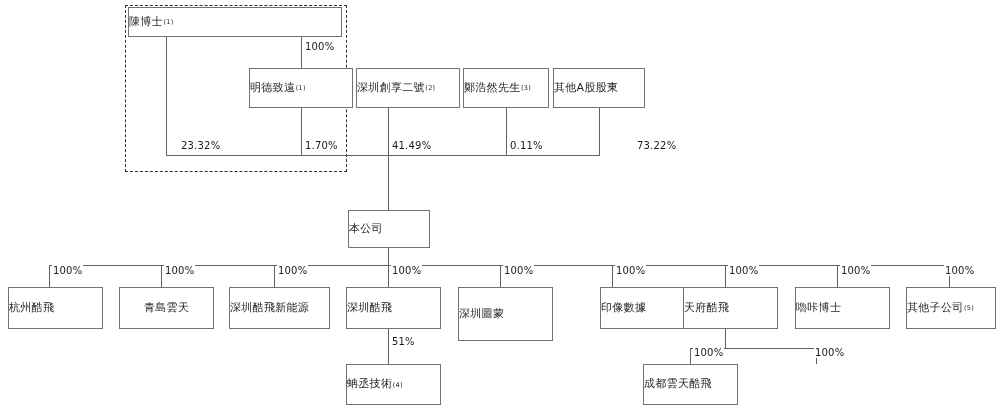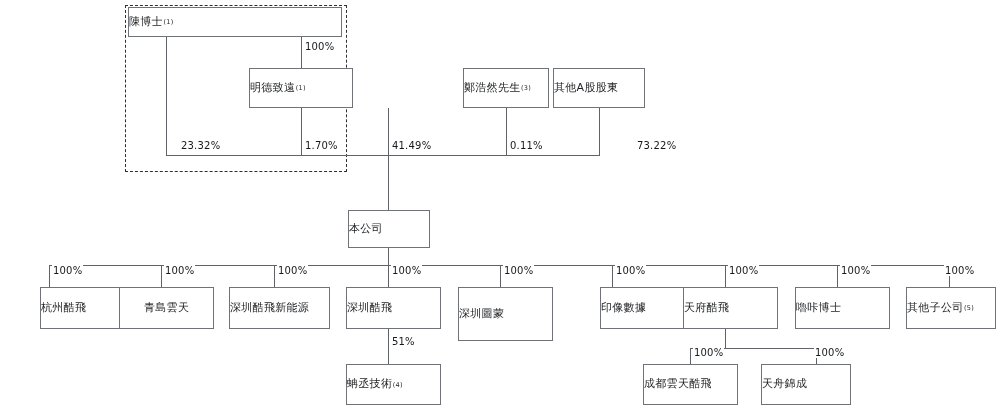--- a/index.html
+++ b/index.html
@@ -84,20 +84,24 @@
   <div class="ln v" style="left:301px; top:37px; height:31px;"></div>
   <div class="pct" style="left:304px; top:41px;">100%</div>
 
   <div class="ln v" style="left:166px; top:37px; height:118px;"></div>
 
   <div class="node" style="left:249px; top:68px; width:104px; height:40px;">
     <span class="label-txt">明德致遠</span>
       <sup>(1)</sup>
   </div>
 
+  <div class="node" style="left:356px; top:68px; width:104px; height:40px;">
+    <span class="label-txt">深圳創享二號</span>
+      <sup>(2)</sup>
+  </div>
 
   <div class="node" style="left:463px; top:68px; width:86px; height:40px;">
     <span class="label-txt">鄭浩然先生</span>
       <sup>(3)</sup>
   </div>
 
   <div class="node" style="left:553px; top:68px; width:92px; height:40px;">
     <span class="label-txt">其他A股股東</span>
   </div>
 
@@ -137,21 +141,21 @@
   <div class="pct" style="left:52px;  top:265px;">100%</div>
   <div class="pct" style="left:164px; top:265px;">100%</div>
   <div class="pct" style="left:277px; top:265px;">100%</div>
   <div class="pct" style="left:391px; top:265px;">100%</div>
   <div class="pct" style="left:503px; top:265px;">100%</div>
   <div class="pct" style="left:615px; top:265px;">100%</div>
   <div class="pct" style="left:728px; top:265px;">100%</div>
   <div class="pct" style="left:840px; top:265px;">100%</div>
   <div class="pct" style="left:944px; top:265px;">100%</div>
 
-  <div class="node" style="left:8px; top:287px; width:95px; height:42px;margin-left:32px;">
+  <div class="node" style="left:8px; top:287px; width:95px; height:42px;">
     <span class="label-txt">杭州酷飛</span>
   </div>
 
   <div class="node" style="left:119px; top:287px; width:95px; height:42px;padding-left:24px;">
     <span class="label-txt">青島雲天</span>
   </div>
 
   <div class="node" style="left:346px; top:287px; width:95px; height:42px;">
     <span class="label-txt">深圳酷飛</span>
   </div>
@@ -194,17 +198,14 @@
   <div class="ln v" style="left:690px; top:348px; height:16px;"></div>
   <div class="ln v" style="left:816px; top:348px; height:16px;"></div>
 
   <div class="pct" style="left:693px; top:347px;">100%</div>
   <div class="pct" style="left:814px; top:347px;">100%</div>
 
   <div class="node" style="left:643px; top:364px; width:95px; height:41px;">
     <span class="label-txt">成都雲天酷飛</span>
   </div>
 
-  <div class="node" style="left:761px; top:364px; width:90px; height:41px;">
-    <span class="label-txt">天舟錦成</span>
-  </div>
 
 </div>
 
 </body></html>

